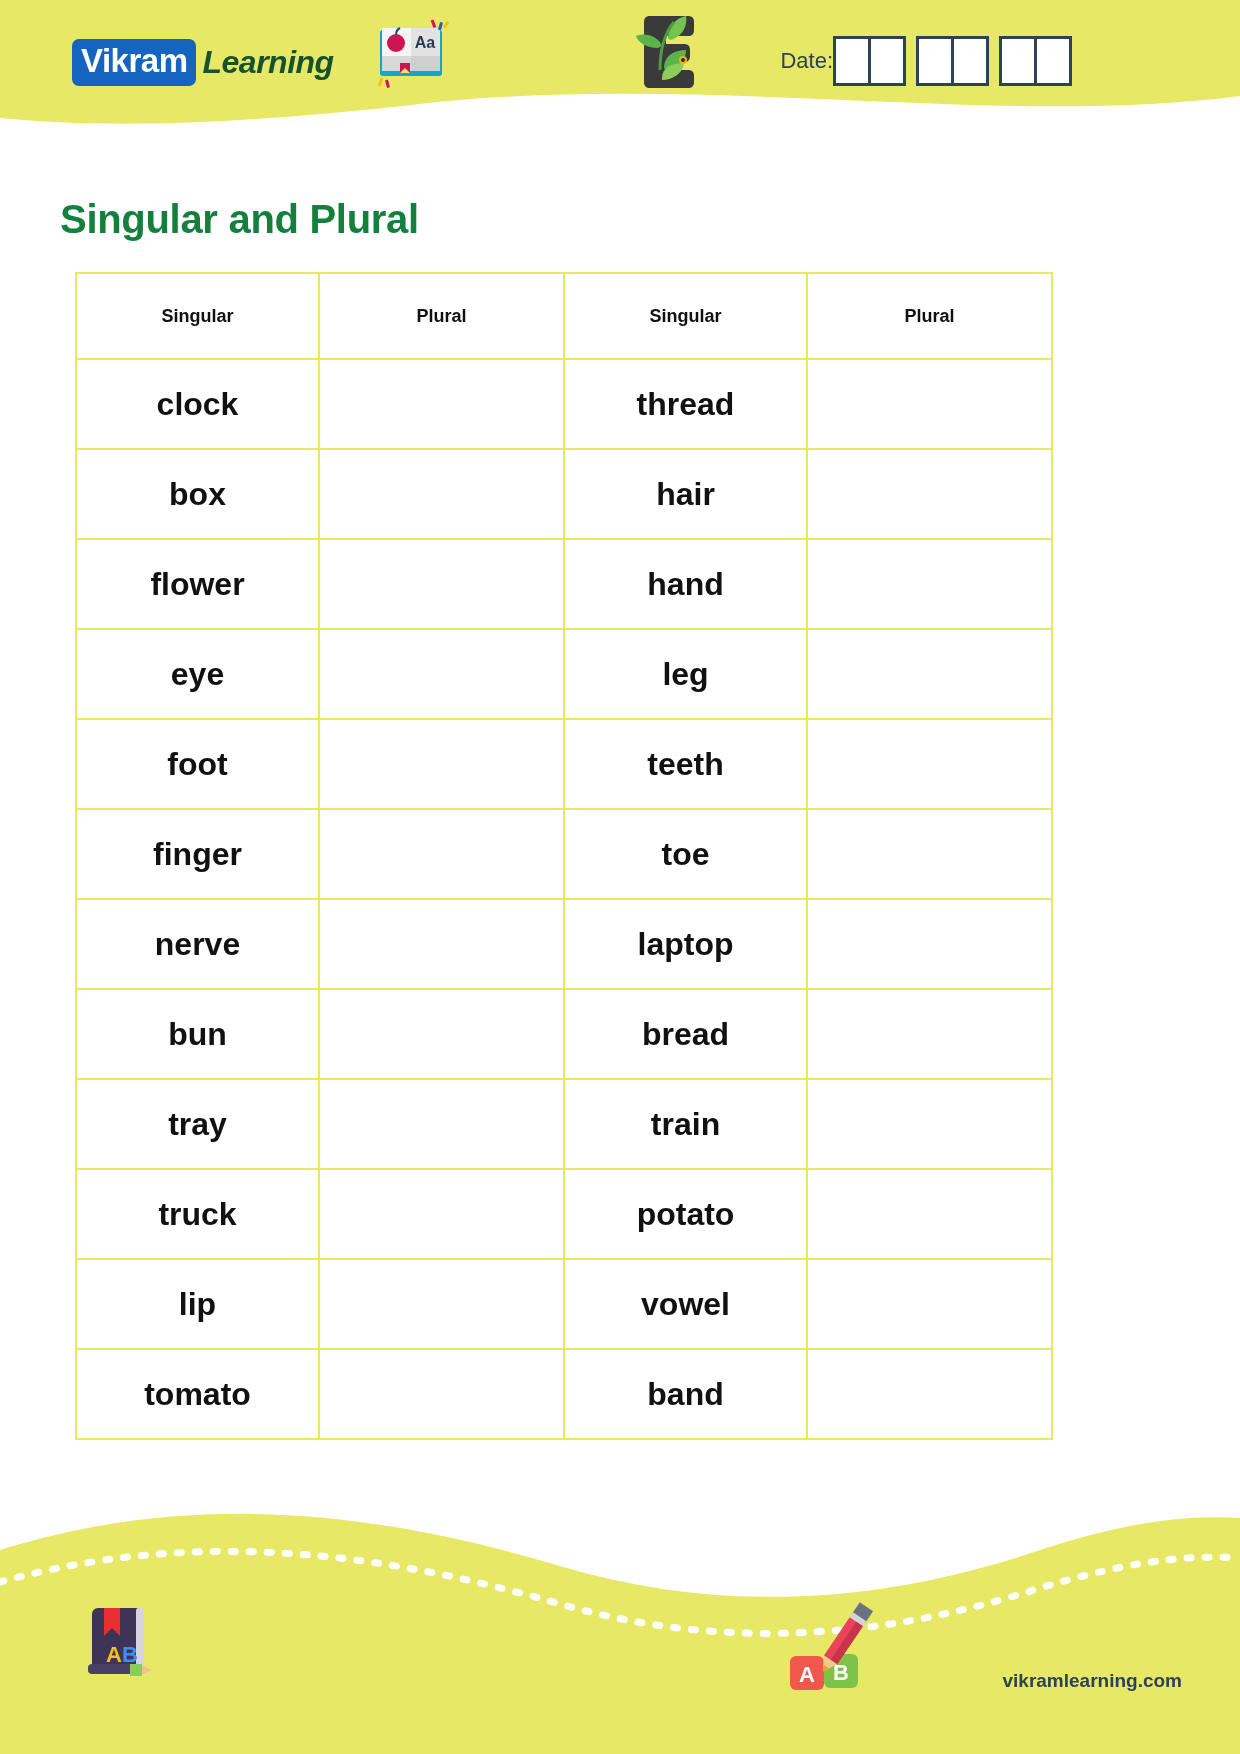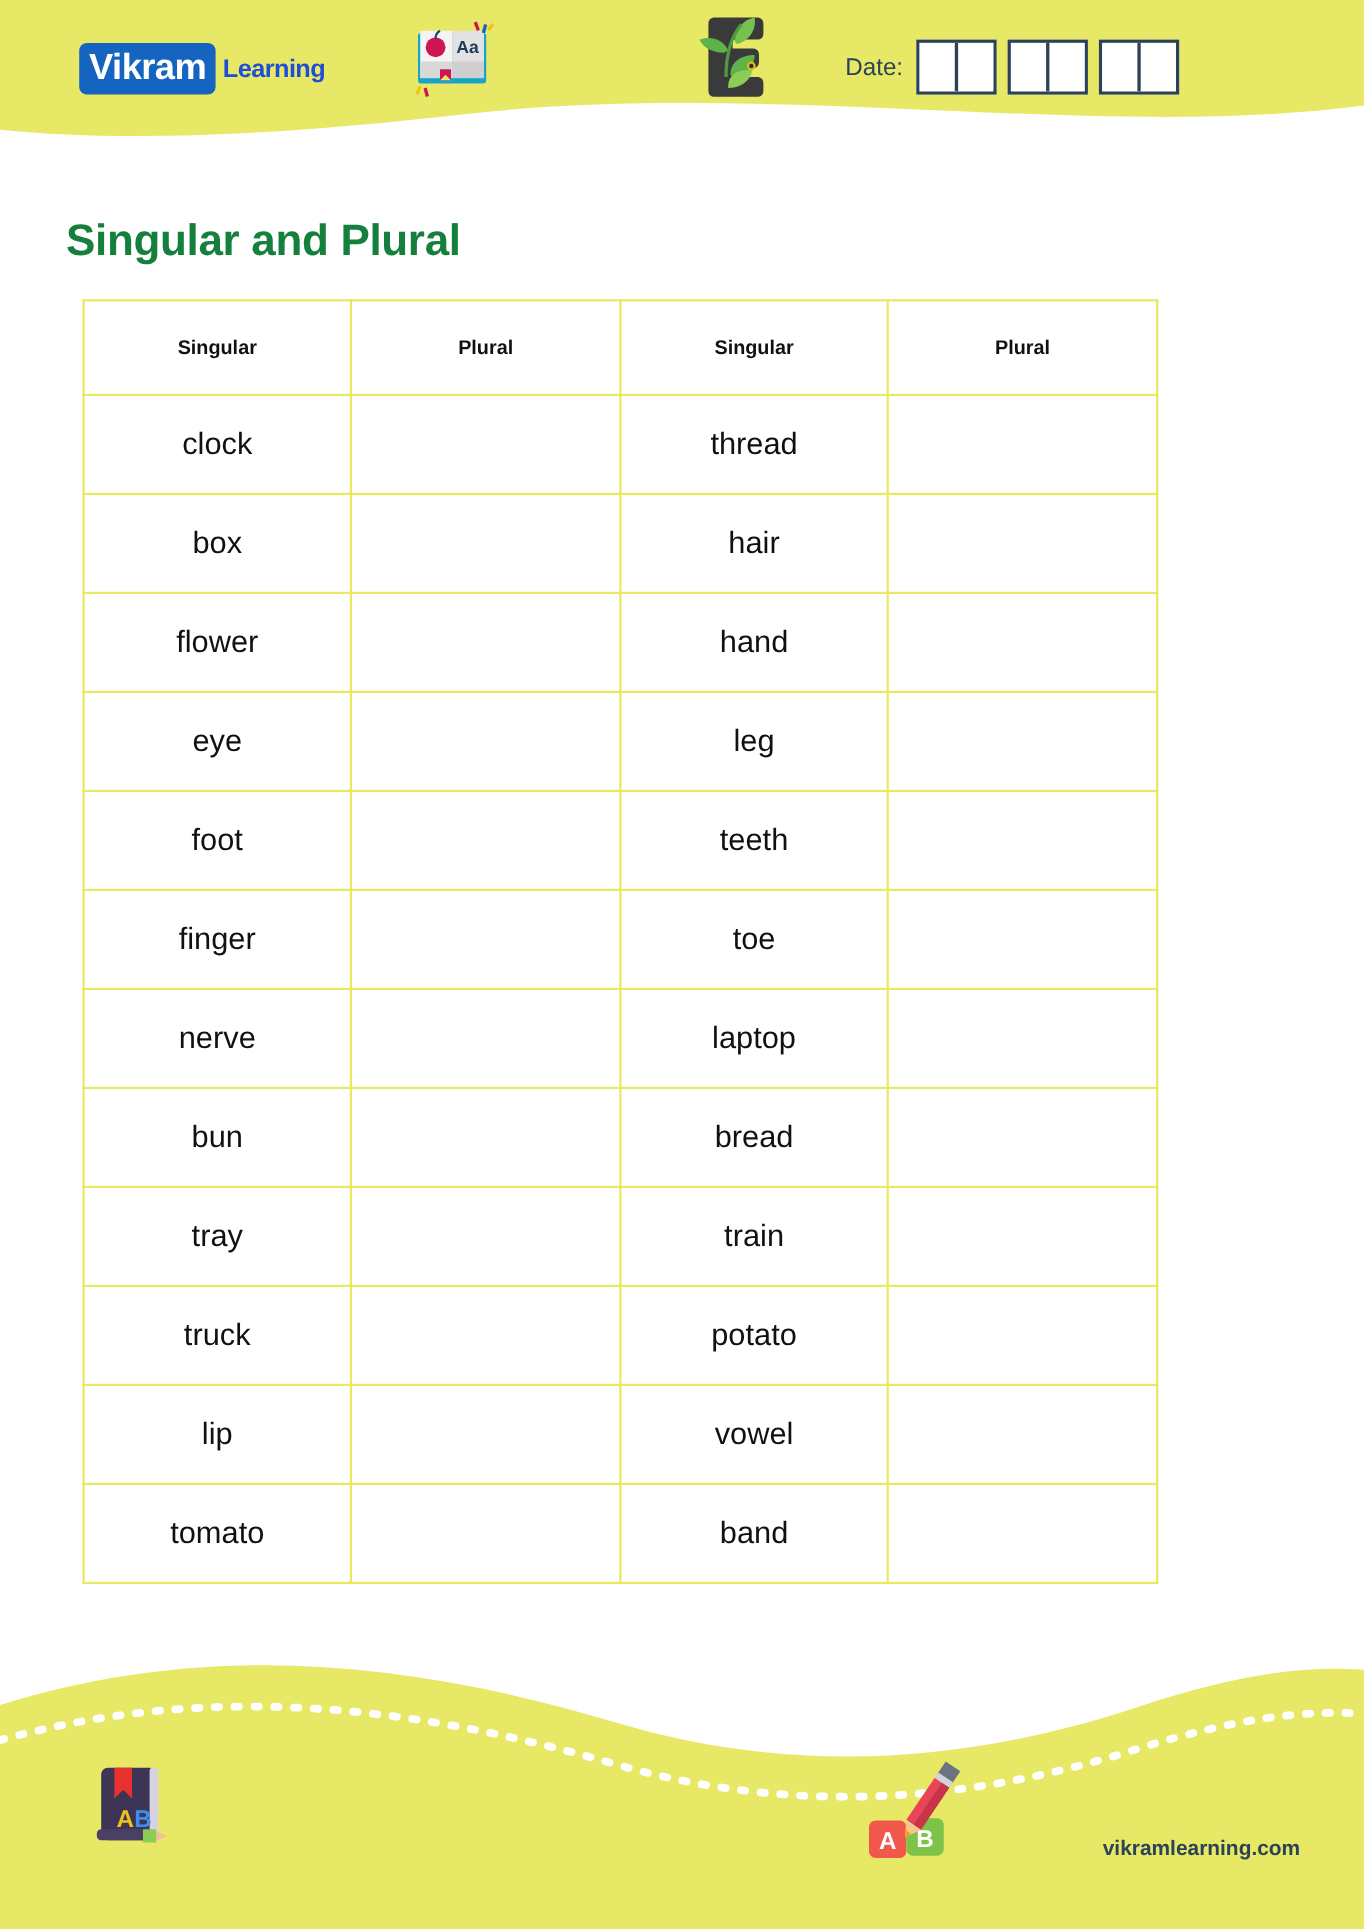--- a/index.html
+++ b/index.html
@@ -41,46 +41,47 @@
     background: #1565c0;
     color: #ffffff;
     font-weight: bold;
     font-size: 33px;
     line-height: 1;
     padding: 5px 9px 9px 9px;
     border-radius: 7px;
     letter-spacing: -0.5px;
   }
   .logo-word {
-    color: #1d4ed8;
-    font-weight: bold;
-    font-size: 23px;
+    color: #14532d;
+    font-weight: bold;
+    font-size: 32px;
     line-height: 1;
     margin-left: 6px;
     letter-spacing: -0.5px;
+    font-style: italic;
   }
 
   .book-icon {
     position: absolute;
     left: 372px;
     top: 18px;
   }
   .eco-icon {
     position: absolute;
     left: 628px;
     top: 8px;
   }
 
   .date-area {
     position: absolute;
     right: 168px;
     top: 36px;
     display: flex;
     align-items: center;
-    gap: 12px;
+    gap: 0;
   }
   .date-label {
     color: #2b4257;
     font-size: 22px;
     font-family: "Liberation Sans", sans-serif;
   }
   .date-groups {
     display: flex;
     gap: 10px;
   }
@@ -116,23 +117,23 @@
     top: 272px;
     width: 967px;
     border-collapse: collapse;
     table-layout: fixed;
   }
   .wsheet-table td, .wsheet-table th {
     border: 2px solid #e8e862;
     height: 88px;
     text-align: center;
     vertical-align: middle;
-    font-size: 28px;
+    font-size: 32px;
     color: #111111;
-    font-weight: normal;
+    font-weight: bold;
     padding: 0;
   }
   .wsheet-table th {
     font-weight: bold;
     height: 84px;
     font-size: 18px;
   }
   .col-sg { width: 241px; }
   .col-pl { width: 243px; }
 

